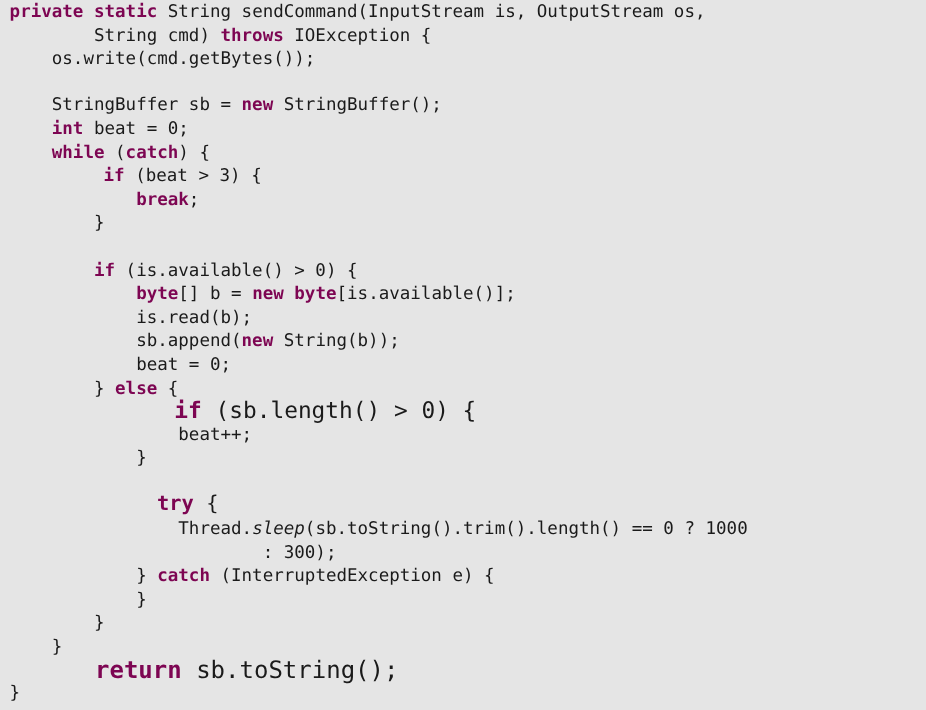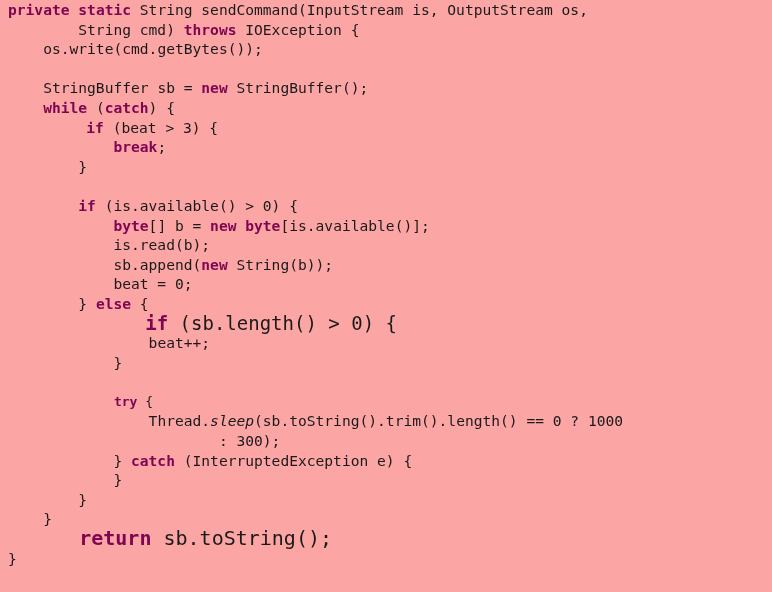--- a/index.html
+++ b/index.html
@@ -10,21 +10,21 @@
   body {
     width: 772px;
     height: 592px;
     overflow: hidden;
     font-family: "DejaVu Sans Mono", "Liberation Mono", monospace;
   }
   #code-view {
     position: relative;
     width: 772px;
     height: 592px;
-    background: #fca5a5;
+    background: #e5e5e5;
     padding: 0;
     box-sizing: border-box;
   }
   .code-line {
     position: relative;
     height: 19.6px;
     line-height: 19.6px;
     font-size: 14.6px;
     letter-spacing: 0px;
     white-space: pre;
@@ -54,36 +54,37 @@
 </head>
 <body>
 
 <div id="code-view">
   <div id="code-lines" style="color: rgb(26, 26, 26);">
       <div class="code-line" style="font-size: 14.6px; line-height: 19.6px; height: 19.6px;"><span class="tok plain"></span><span class="tok kw" style="color: rgb(125, 5, 82);">private</span><span class="tok plain"> </span><span class="tok kw" style="color: rgb(125, 5, 82);">static</span><span class="tok plain"> String sendCommand(InputStream is, OutputStream os,</span></div>
       <div class="code-line" style="font-size: 14.6px; line-height: 19.6px; height: 19.6px;"><span class="tok plain">        </span><span class="tok plain">String cmd) </span><span class="tok kw" style="color: rgb(125, 5, 82);">throws</span><span class="tok plain"> IOException {</span></div>
       <div class="code-line" style="font-size: 14.6px; line-height: 19.6px; height: 19.6px;"><span class="tok plain">    </span><span class="tok plain">os.write(cmd.getBytes());</span></div>
       <div class="code-line blank-line" style="font-size: 14.6px; line-height: 19.6px; height: 19.6px;"></div>
       <div class="code-line" style="font-size: 14.6px; line-height: 19.6px; height: 19.6px;"><span class="tok plain">    </span><span class="tok plain">StringBuffer sb = </span><span class="tok kw" style="color: rgb(125, 5, 82);">new</span><span class="tok plain"> StringBuffer();</span></div>
+      <div class="code-line" style="font-size: 14.6px; line-height: 19.6px; height: 19.6px;"><span class="tok plain">    </span><span class="tok kw" style="color: rgb(125, 5, 82);">int</span><span class="tok plain"> beat = 0;</span></div>
       <div class="code-line" style="font-size: 14.6px; line-height: 19.6px; height: 19.6px;"><span class="tok plain">    </span><span class="tok kw" style="color: rgb(125, 5, 82);">while</span><span class="tok plain"> (</span><span class="tok kw" style="color: rgb(125, 5, 82);">catch</span><span class="tok plain">) {</span></div>
       <div class="code-line" style="font-size: 14.6px; line-height: 19.6px; height: 19.6px; padding-left: 16px;"><span class="tok plain">        </span><span class="tok kw" style="color: rgb(125, 5, 82);">if</span><span class="tok plain"> (beat &gt; 3) {</span></div>
       <div class="code-line" style="font-size: 14.6px; line-height: 19.6px; height: 19.6px;"><span class="tok plain">            </span><span class="tok kw" style="color: rgb(125, 5, 82);">break</span><span class="tok plain">;</span></div>
       <div class="code-line" style="font-size: 14.6px; line-height: 19.6px; height: 19.6px;"><span class="tok plain">        </span><span class="tok plain">}</span></div>
       <div class="code-line blank-line" style="font-size: 14.6px; line-height: 19.6px; height: 19.6px;"></div>
       <div class="code-line" style="font-size: 14.6px; line-height: 19.6px; height: 19.6px;"><span class="tok plain">        </span><span class="tok kw" style="color: rgb(125, 5, 82);">if</span><span class="tok plain"> (is.available() &gt; 0) {</span></div>
       <div class="code-line" style="font-size: 14.6px; line-height: 19.6px; height: 19.6px;"><span class="tok plain">            </span><span class="tok kw" style="color: rgb(125, 5, 82);">byte</span><span class="tok plain">[] b = </span><span class="tok kw" style="color: rgb(125, 5, 82);">new</span><span class="tok plain"> </span><span class="tok kw" style="color: rgb(125, 5, 82);">byte</span><span class="tok plain">[is.available()];</span></div>
       <div class="code-line" style="font-size: 14.6px; line-height: 19.6px; height: 19.6px;"><span class="tok plain">            </span><span class="tok plain">is.read(b);</span></div>
       <div class="code-line" style="font-size: 14.6px; line-height: 19.6px; height: 19.6px;"><span class="tok plain">            </span><span class="tok plain">sb.append(</span><span class="tok kw" style="color: rgb(125, 5, 82);">new</span><span class="tok plain"> String(b));</span></div>
       <div class="code-line" style="font-size: 14.6px; line-height: 19.6px; height: 19.6px;"><span class="tok plain">            </span><span class="tok plain">beat = 0;</span></div>
       <div class="code-line" style="font-size: 14.6px; line-height: 19.6px; height: 19.6px;"><span class="tok plain">        </span><span class="tok plain">} </span><span class="tok kw" style="color: rgb(125, 5, 82);">else</span><span class="tok plain"> {</span></div>
       <div class="code-line" style="font-size: 19px; line-height: 19.6px; height: 19.6px;"><span class="tok plain">            </span><span class="tok kw" style="color: rgb(125, 5, 82);">if</span><span class="tok plain"> (sb.length() &gt; 0) {</span></div>
       <div class="code-line" style="font-size: 14.6px; line-height: 19.6px; height: 19.6px;"><span class="tok plain">                </span><span class="tok plain">beat++;</span></div>
       <div class="code-line" style="font-size: 14.6px; line-height: 19.6px; height: 19.6px;"><span class="tok plain">            </span><span class="tok plain">}</span></div>
       <div class="code-line blank-line" style="font-size: 14.6px; line-height: 19.6px; height: 19.6px;"></div>
-      <div class="code-line" style="font-size: 13px; line-height: 19.6px; height: 19.6px; margin-left: 12px;"><span class="tok plain">            </span><span class="tok kw" style="color: rgb(125, 5, 82);">try</span><span class="tok plain"> {</span></div>
+      <div class="code-line" style="font-size: 17px; line-height: 19.6px; height: 19.6px;"><span class="tok plain">            </span><span class="tok kw" style="color: rgb(125, 5, 82);">try</span><span class="tok plain"> {</span></div>
       <div class="code-line" style="font-size: 14.6px; line-height: 19.6px; height: 19.6px;"><span class="tok plain">                </span><span class="tok plain">Thread.</span><span class="tok ital">sleep</span><span class="tok plain">(sb.toString().trim().length() == 0 ? 1000</span></div>
       <div class="code-line" style="font-size: 14.6px; line-height: 19.6px; height: 19.6px;"><span class="tok plain">                        </span><span class="tok plain">: 300);</span></div>
       <div class="code-line" style="font-size: 14.6px; line-height: 19.6px; height: 19.6px;"><span class="tok plain">            </span><span class="tok plain">} </span><span class="tok kw" style="color: rgb(125, 5, 82);">catch</span><span class="tok plain"> (InterruptedException e) {</span></div>
       <div class="code-line" style="font-size: 14.6px; line-height: 19.6px; height: 19.6px;"><span class="tok plain">            </span><span class="tok plain">}</span></div>
       <div class="code-line" style="font-size: 14.6px; line-height: 19.6px; height: 19.6px;"><span class="tok plain">        </span><span class="tok plain">}</span></div>
       <div class="code-line" style="font-size: 14.6px; line-height: 19.6px; height: 19.6px;"><span class="tok plain">    </span><span class="tok plain">}</span></div>
       <div class="code-line" style="font-size: 20px; line-height: 19.6px; height: 19.6px; margin-left: 23px;"><span class="tok plain">    </span><span class="tok kw" style="color: rgb(125, 5, 82);">return</span><span class="tok plain"> sb.toString();</span></div>
       <div class="code-line" style="font-size: 14.6px; line-height: 19.6px; height: 19.6px;"><span class="tok plain"></span><span class="tok plain">}</span></div>
     </div>
 </div>

